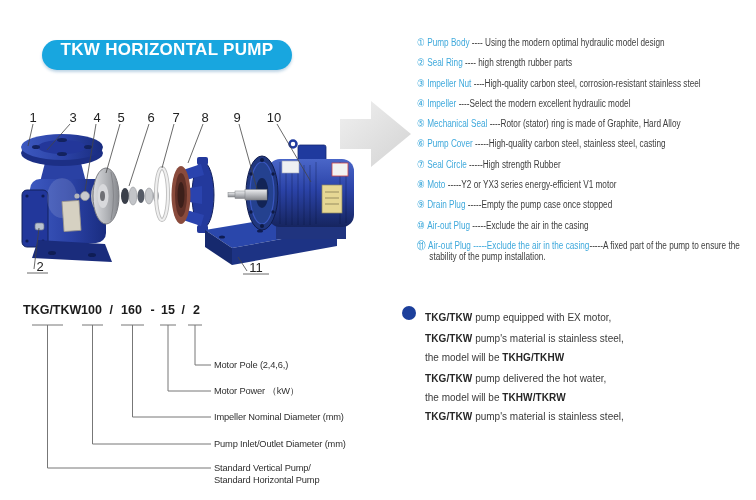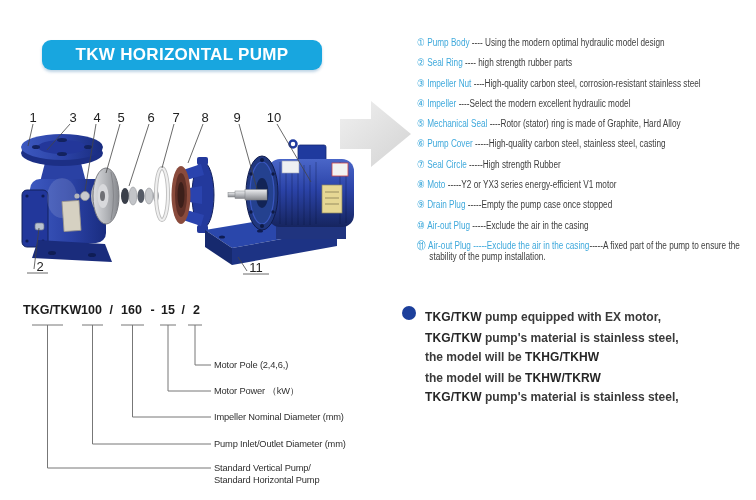--- a/index.html
+++ b/index.html
@@ -4,41 +4,41 @@
 <style>
   html,body{margin:0;padding:0;}
   body{
     width:756px;height:500px;position:relative;overflow:hidden;
     background:#ffffff;
     font-family:"Liberation Sans", sans-serif;
     -webkit-font-smoothing:antialiased;
   }
   
   .banner{
-    position:absolute;left:42px;top:40px;width:280px;height:30px;
-    border-radius:9px;display:flex;align-items:center;justify-content:center;
+    position:absolute;left:42px;top:40px;width:250px;height:30px;
+    border-radius:15px;display:flex;justify-content:center;
     color:#fff;font-weight:bold;font-size:17px;letter-spacing:.3px;
     box-shadow:0 2px 3px rgba(20,100,160,.28);
   }
   
   .parts-list{
     position:absolute;left:417px;top:37px;width:414px;
     transform:scaleX(0.82);transform-origin:0 0;
     font-size:10px;line-height:11.5px;color:#3d3d3d;
   }
   .pl-item{margin-bottom:8.8px;white-space:nowrap;}
   .pl-item.wrap{white-space:normal;width:408px;padding-left:15px;text-indent:-15px;}
   .pl-num{color:#2ea2d8;font-size:10.5px;margin-right:3px;}
   .pl-name{color:#3fa9dc;}
   .pl-desc{color:#3d3d3d;}
   
   .bullet{
     position:absolute;left:402px;top:306px;width:14px;height:14px;border-radius:50%;
   }
-  .notes{position:absolute;left:425px;top:308px;font-size:12px;color:#3a3a3a;font-weight:bold;}
+  .notes{position:absolute;left:425px;top:308px;font-size:10px;color:#3a3a3a;}
   .note-pair{line-height:19px;margin-bottom:2px;}
   .note-pair.tight{line-height:15px;margin-bottom:0;}
   .notes b{color:#262626;letter-spacing:.1px;}
   
   #pump-svg{position:absolute;left:10px;top:95px;}
   #nom-svg{position:absolute;left:0;top:290px;}
   .num-txt{font-size:13px;fill:#222;}
   .code-txt{font-size:12.5px;font-weight:bold;fill:#1b1b1b;}
   .lbl-txt{font-size:9.3px;fill:#2f2f2f;letter-spacing:-.15px;}
 </style>
@@ -268,18 +268,19 @@
 <div class="bullet" style="background: rgb(28, 63, 155);"></div>
 <div class="notes">
   <div class="note-pair">
     <div><b>TKG/TKW</b><span> pump equipped with EX motor,</span></div>
   </div>
   <div class="note-pair">
     <div><b>TKG/TKW</b><span> pump's material is stainless steel,</span></div>
     <div><span>the model will be </span><b>TKHG/TKHW</b></div>
   </div>
   <div class="note-pair">
+    <div><b>TKG/TKW</b><span> pump delivered the hot water,</span></div>
     <div><span>the model will be </span><b>TKHW/TKRW</b></div>
   </div>
   <div class="note-pair tight">
     <div><b>TKG/TKW</b><span> pump's material is stainless steel,</span></div>
   </div>
 </div>
 
 </body></html>

